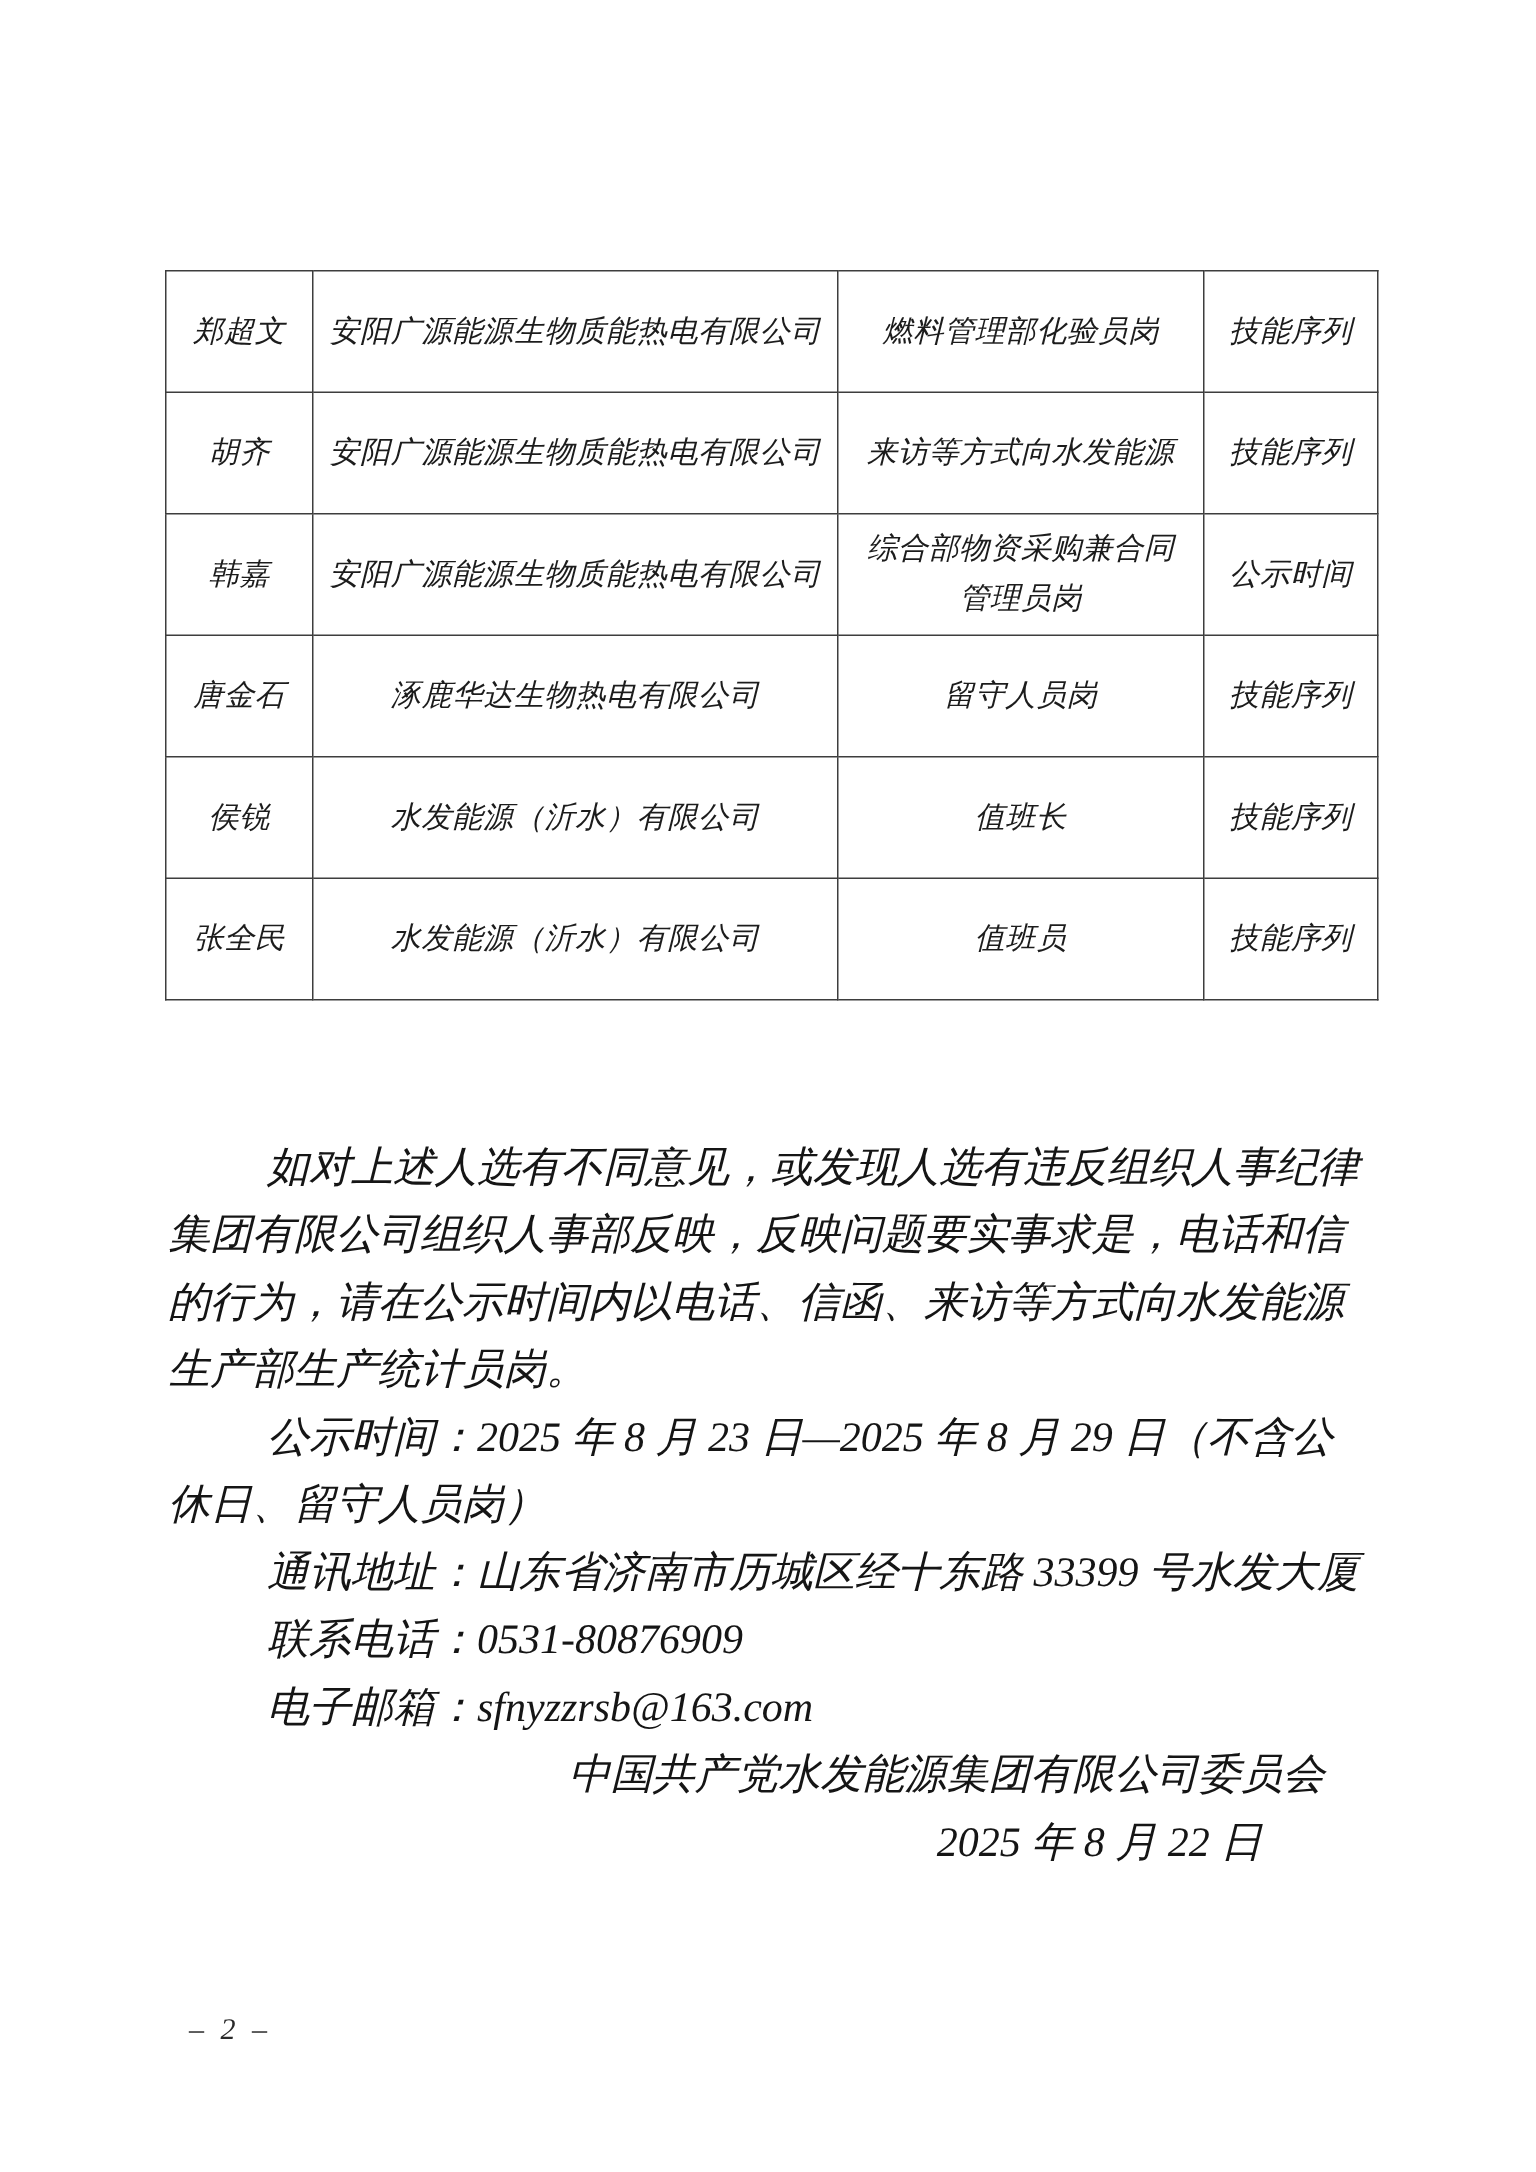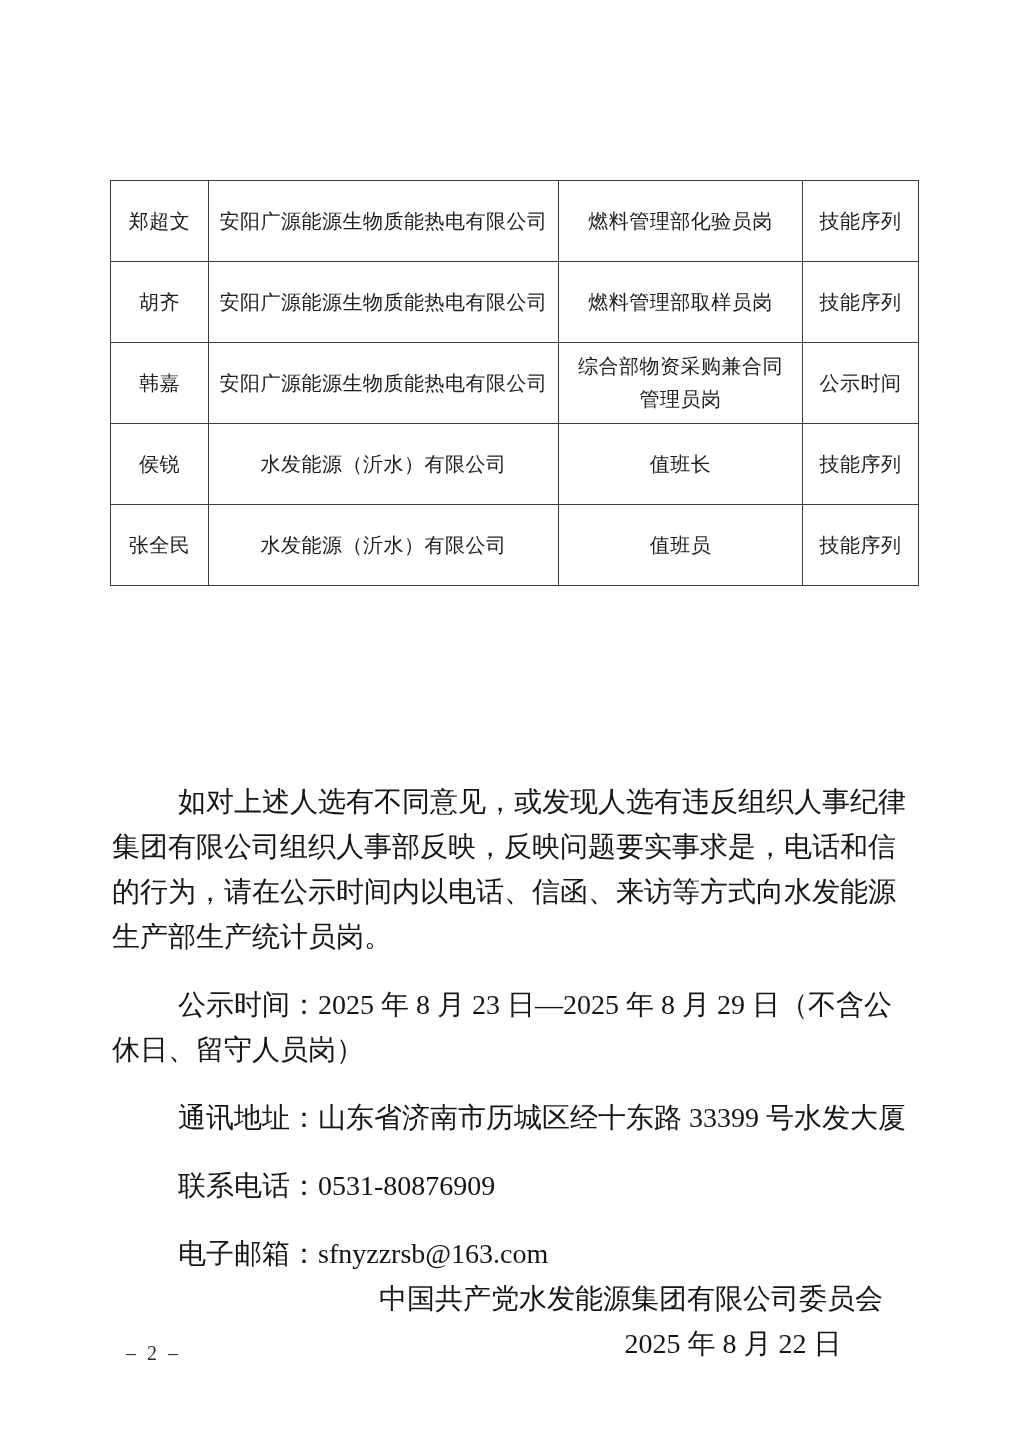--- a/index.html
+++ b/index.html
@@ -5,20 +5,21 @@
   * { box-sizing: border-box; }
   html, body { margin: 0; padding: 0; background: #ffffff; }
   .page {
     position: relative;
     width: 1024px;
     height: 1448px;
     background: #ffffff;
     color: #1c1c1c;
     font-family: "Liberation Serif", "DejaVu Serif", serif;
     overflow: hidden;
+    font-style: italic;
   }
   table.roster {
     position: absolute;
     left: 110px;
     top: 180px;
     width: 808px;
     border-collapse: collapse;
     table-layout: fixed;
   }
   table.roster td {
@@ -36,21 +37,21 @@
   .content {
     position: absolute;
     left: 112px;
     top: 756px;
     width: 806px;
     font-size: 28px;
     line-height: 45px;
     color: #151515;
   }
   .content .line { white-space: nowrap; }
-  .content .indent { padding-left: 66px; margin-top: 23px; }
+  .content .indent { padding-left: 66px; }
   .content .committee { padding-left: 267px; }
   .content .datesig { padding-left: 436px; text-align: center; }
   .footer {
     position: absolute;
     left: 126px;
     top: 1342px;
     font-size: 20px;
     letter-spacing: 3px;
     color: #2a2a2a;
   }
@@ -70,29 +71,35 @@
     <tbody>
       <tr>
         <td>郑超文</td>
         <td>安阳广源能源生物质能热电有限公司</td>
         <td>燃料管理部化验员岗</td>
         <td>技能序列</td>
       </tr>
       <tr>
         <td>胡齐</td>
         <td>安阳广源能源生物质能热电有限公司</td>
-        <td>燃料管理部取样员岗</td>
+        <td>来访等方式向水发能源</td>
         <td>技能序列</td>
       </tr>
       <tr>
         <td>韩嘉</td>
         <td>安阳广源能源生物质能热电有限公司</td>
         <td>综合部物资采购兼合同
 管理员岗</td>
         <td>公示时间</td>
+      </tr>
+      <tr>
+        <td>唐金石</td>
+        <td>涿鹿华达生物热电有限公司</td>
+        <td>留守人员岗</td>
+        <td>技能序列</td>
       </tr>
       <tr>
         <td>侯锐</td>
         <td>水发能源（沂水）有限公司</td>
         <td>值班长</td>
         <td>技能序列</td>
       </tr>
       <tr>
         <td>张全民</td>
         <td>水发能源（沂水）有限公司</td>

